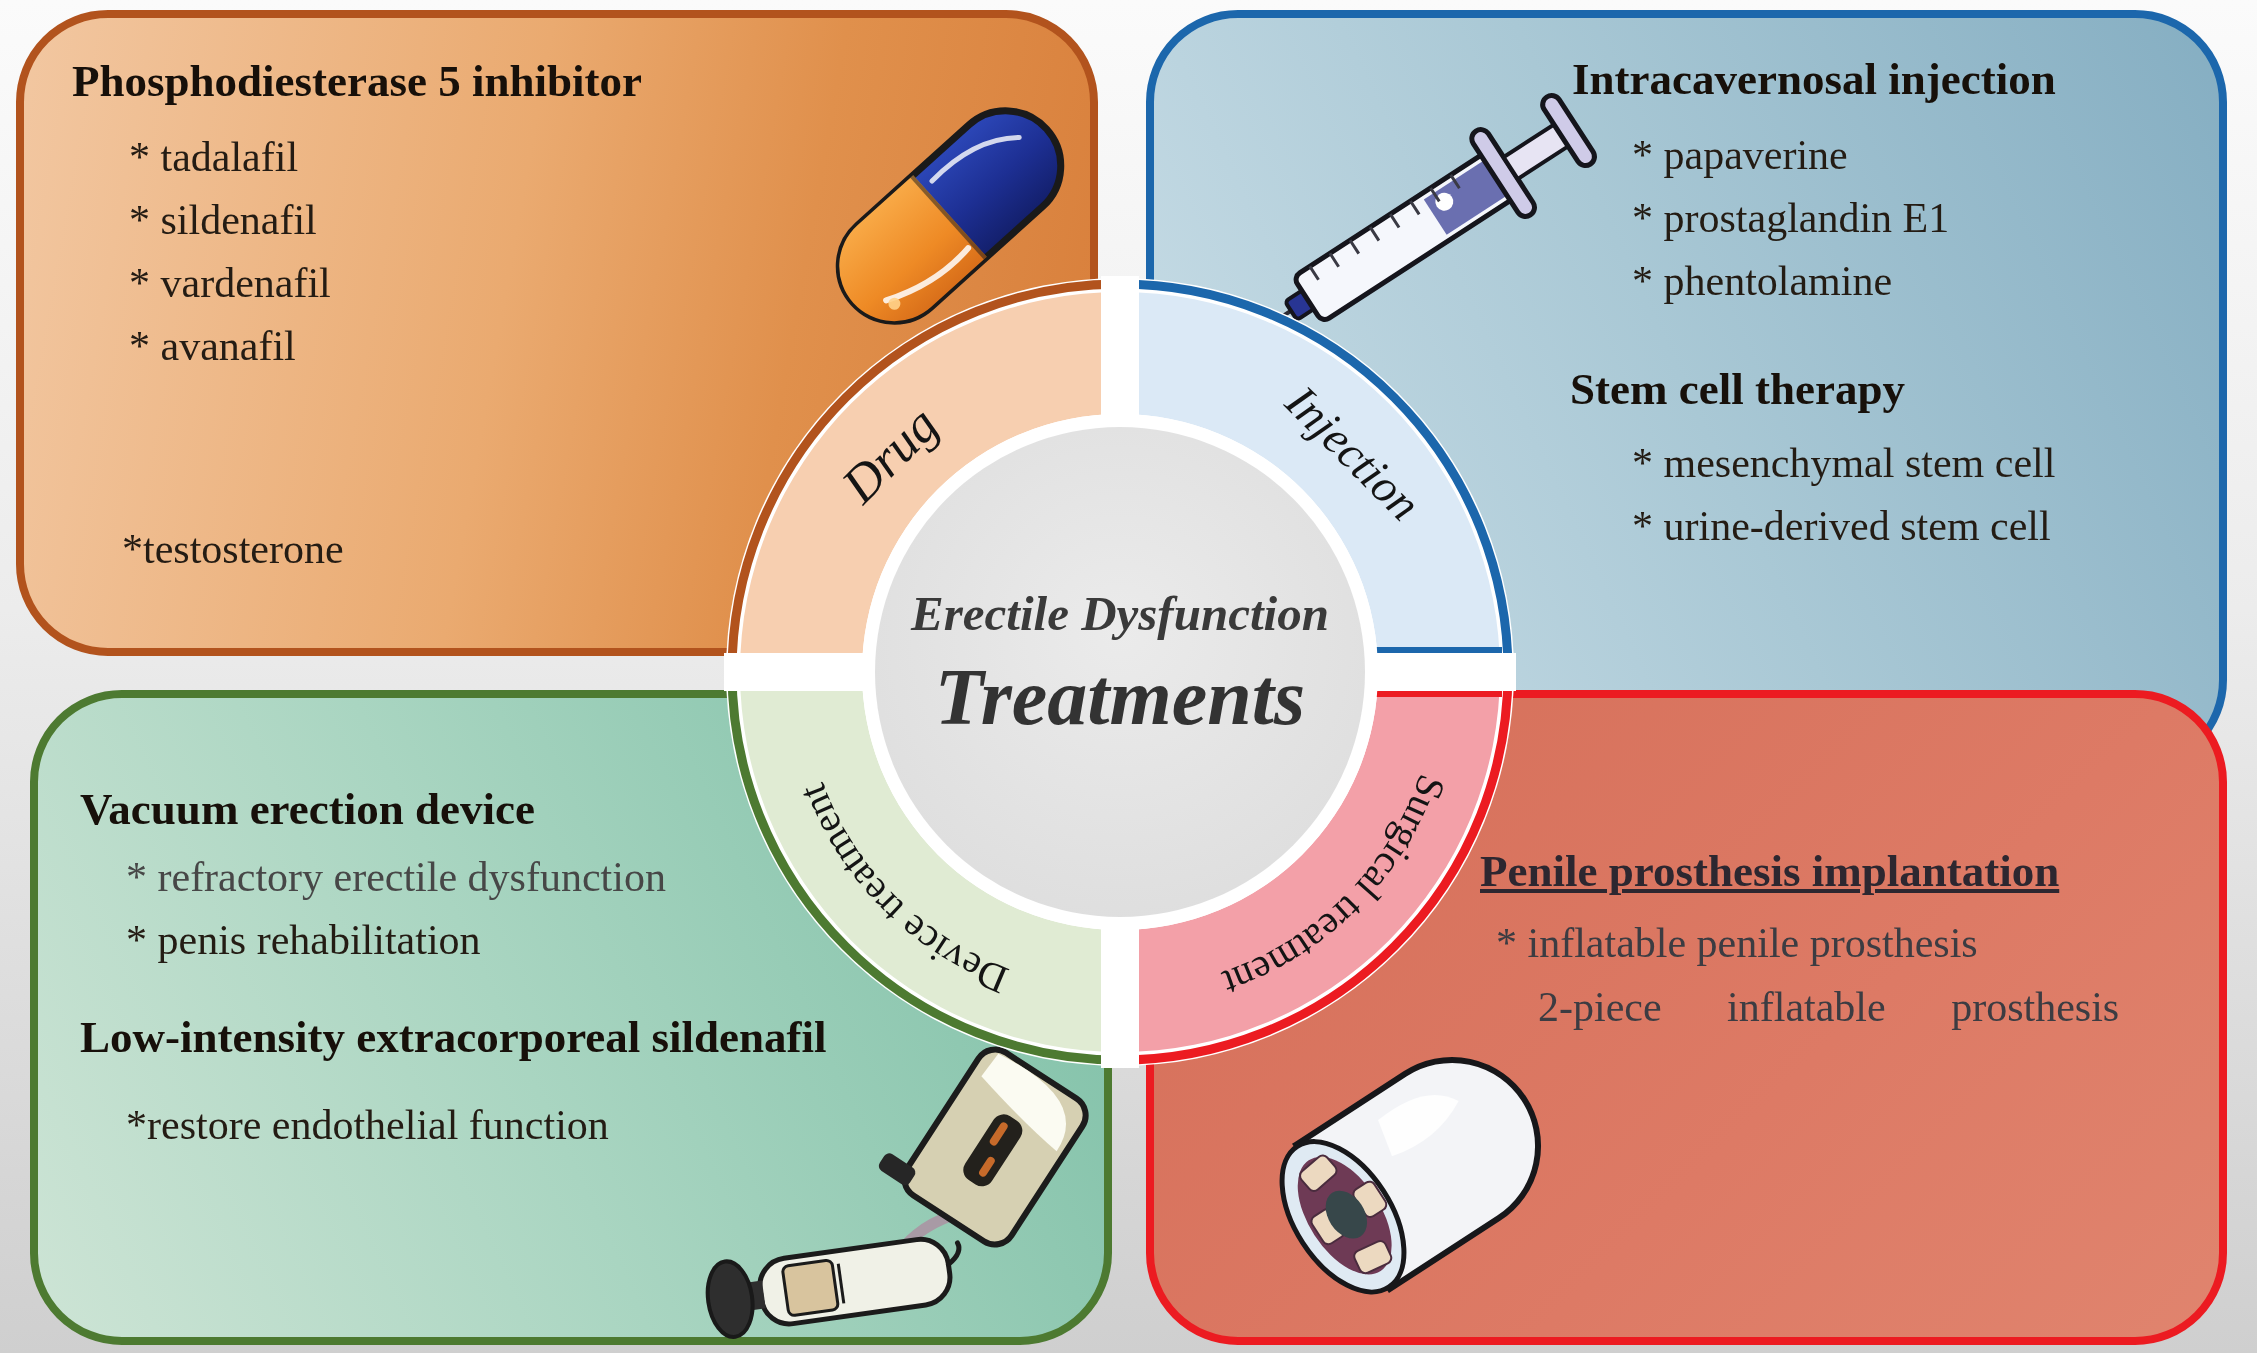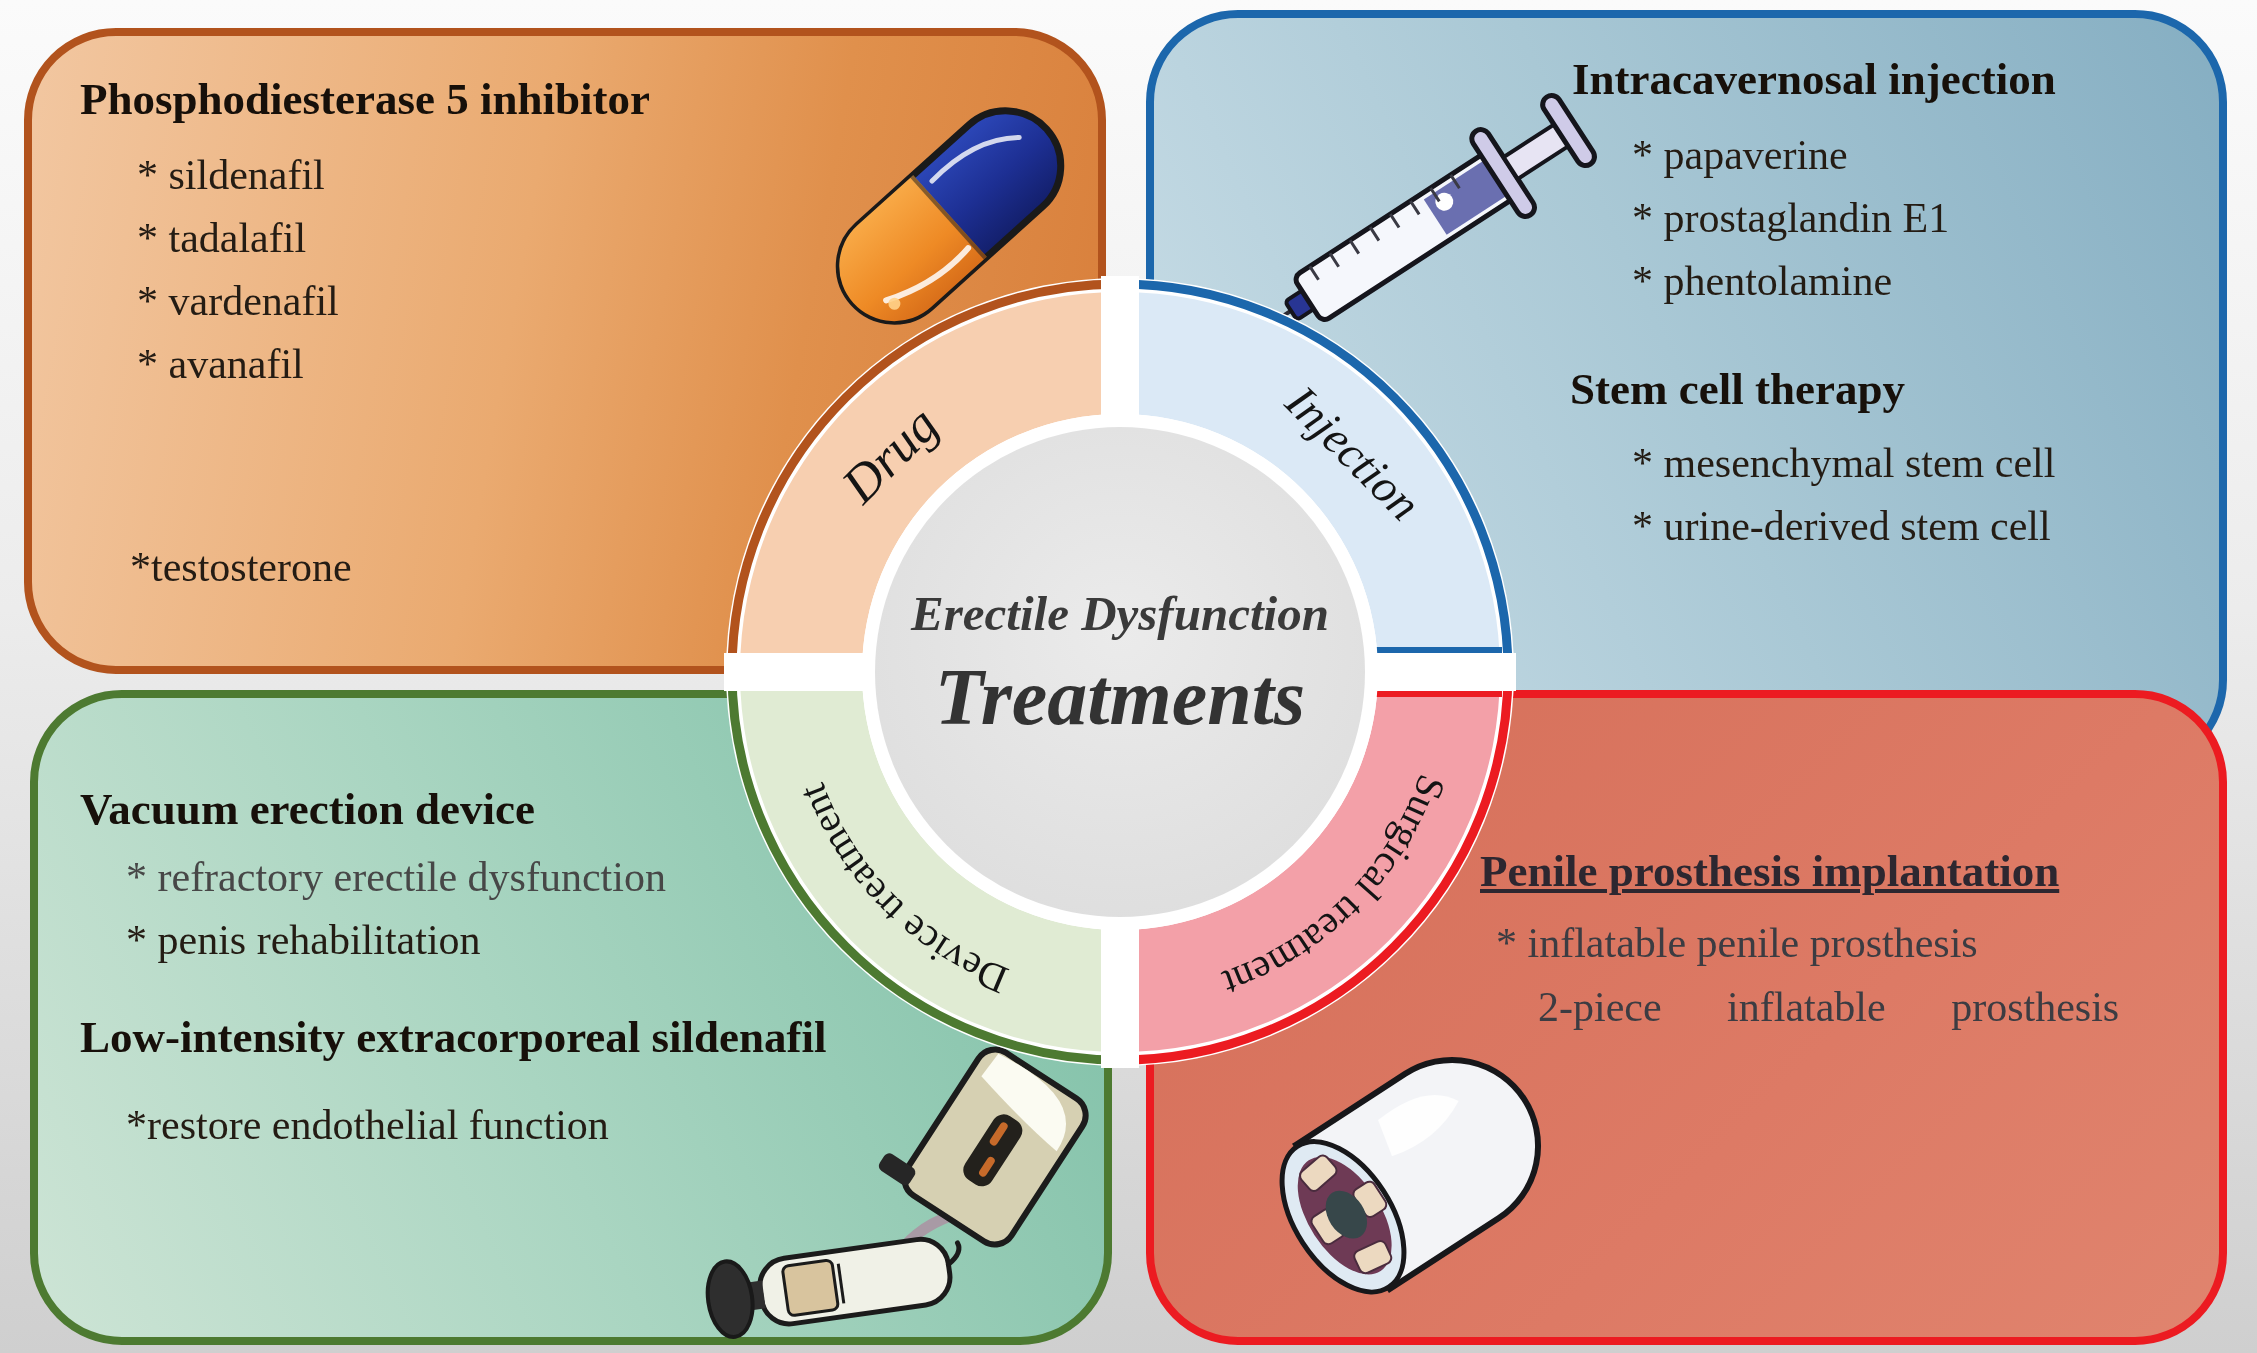--- a/index.html
+++ b/index.html
@@ -2,22 +2,22 @@
 <html><head>
 <meta charset="utf-8">
 <style>
   html,body{margin:0;padding:0;}
   body{
     width:2257px;height:1353px;position:relative;overflow:hidden;
     background:linear-gradient(#fbfbfb 0%,#ececec 45%,#cfcfcf 100%);
     font-family:"Liberation Serif","DejaVu Serif",serif;
   }
   .panel{position:absolute;border-radius:92px;border:8px solid #000;box-sizing:border-box;}
-  #panel-drug{left:24px;top:10px;width:1082px;height:646px;border-color:#b2531d;
-    background:linear-gradient(100deg,#f2c7a1 0%,#eaaa70 45%,#e0904c 70%,#d87e3a 100%);margin-top:18px;}
+  #panel-drug{left:16px;top:10px;width:1082px;height:646px;border-color:#b2531d;
+    background:linear-gradient(100deg,#f2c7a1 0%,#eaaa70 45%,#e0904c 70%,#d87e3a 100%);}
   #panel-injection{left:1146px;top:10px;width:1081px;height:762px;border-color:#1c67ac;
     background:linear-gradient(245deg,#85aec2 0%,#a9c8d5 50%,#cde0e9 100%);}
   #panel-device{left:30px;top:690px;width:1082px;height:655px;border-color:#4d7a31;
     background:linear-gradient(245deg,#7dbfa6 0%,#a9d5c1 55%,#cde4d5 100%);}
   #panel-surgical{left:1146px;top:690px;width:1081px;height:655px;border-color:#ec1b21;
     background:linear-gradient(135deg,#d56f59 0%,#dd7a65 60%,#e0846e 100%);}
   .h{position:absolute;font-weight:bold;font-size:45px;line-height:1.15;color:#17100a;white-space:nowrap;}
   .item{position:absolute;font-size:42px;line-height:63px;color:#241c14;white-space:nowrap;}
   .item div{height:63px;}
   #panel-device .gray-item{color:#474747;}
@@ -27,22 +27,22 @@
   .icon{position:absolute;}
   #center-wheel{position:absolute;left:700px;top:252px;width:840px;height:840px;}
   svg text{font-family:"Liberation Serif","DejaVu Serif",serif;}
 </style>
 </head>
 <body>
 
 <div class="panel" id="panel-drug">
   <div class="h" style="left:48px;top:38px">Phosphodiesterase 5 inhibitor</div>
   <div class="item" style="left:105px;top:108px">
+    <div>* tadalafil</div>
     <div>* sildenafil</div>
-    <div>* tadalafil</div>
     <div>* vardenafil</div>
     <div>* avanafil</div>
   </div>
   <div class="item" style="left:98px;top:500px">
     <div>*testosterone</div>
   </div>
 </div>
 
 <div class="panel" id="panel-injection">
   <div class="h" style="left:418px;top:36px">Intracavernosal injection</div>

